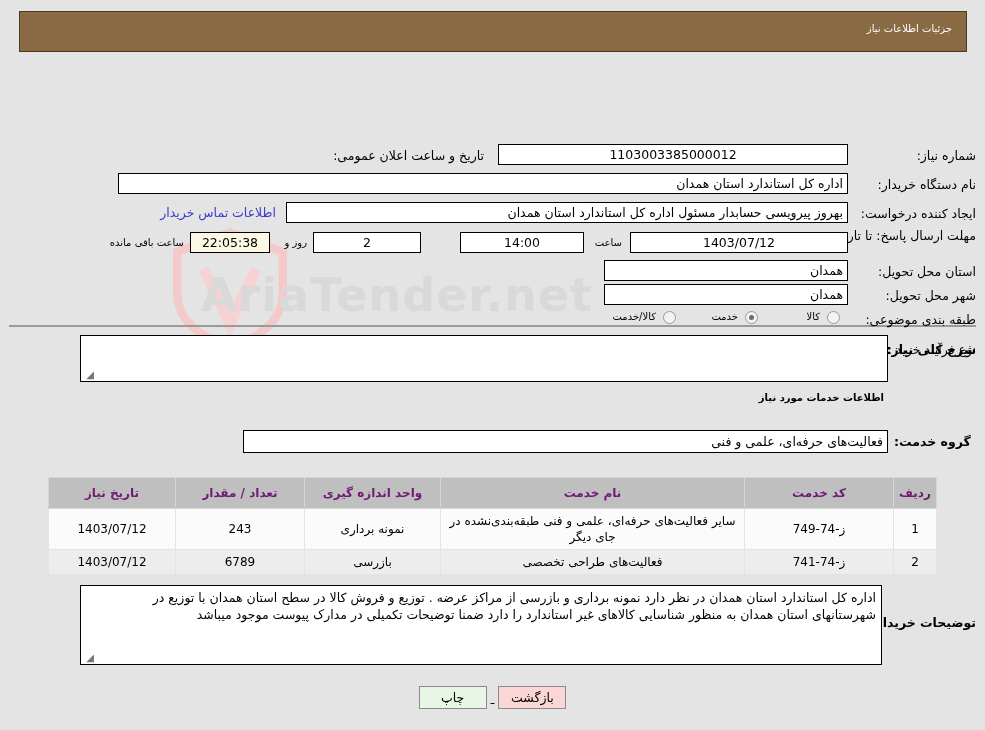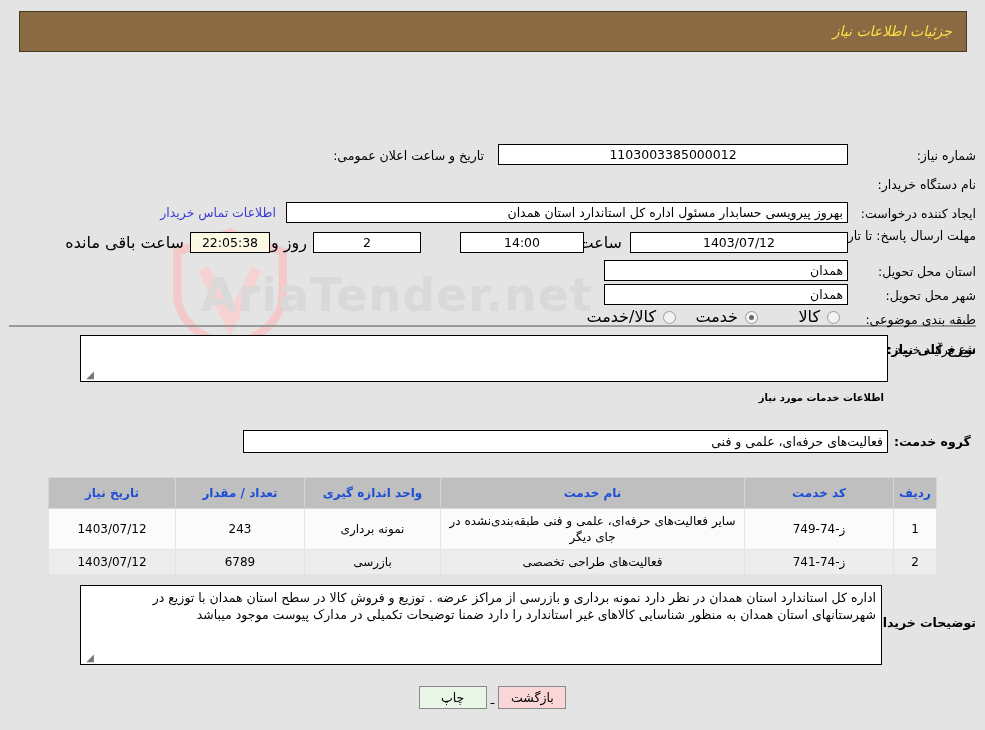--- a/index.html
+++ b/index.html
@@ -57,24 +57,23 @@
     height: 41px;
     background: #8a6a42;
     border: 1px solid #4a3a22;
     box-sizing: border-box;
     z-index: 2;
   }
   .page-header .title {
     position: absolute;
     right: 14px;
     top: 11px;
-    color: #fde047;
-    font-size: 14px;
-    white-space: nowrap;
-    font-style: italic;
+    color: #ffffff;
+    font-size: 10px;
+    white-space: nowrap;
   }
 
   
   .panel {
     position: absolute;
     left: 9px;
     top: 62px;
     width: 967px;
     height: 265px;
     border-bottom: 2px solid #9a9a9a;
@@ -104,21 +103,21 @@
     color: #000;
     overflow: hidden;
     white-space: nowrap;
   }
   .fld.center { text-align: center; }
   .fld.right  { text-align: right; }
   .fld.timer  { background: #fbf8e3; text-align: center; }
 
   .sm-txt {
     position: absolute;
-    font-size: 16px;
+    font-size: 10px;
     white-space: nowrap;
     line-height: 21px;
   }
   .link {
     position: absolute;
     font-size: 12.5px;
     color: #3b3bd0;
     white-space: nowrap;
     line-height: 21px;
     cursor: pointer;
@@ -211,21 +210,21 @@
     background: #fff;
     border: 1px solid #d0d0d0;
   }
   .tbl th {
     background: #bfbfbf;
     border: 1px solid #d6d6d6;
     font-weight: bold;
     font-size: 12px;
     height: 26px;
     padding: 2px 4px;
-    color: #1d4ed8;
+    color: #701a75;
     text-align: center;
     margin-top: 44px;
   }
   .tbl td {
     border: 1px solid #e3e3e3;
     padding: 4px 6px;
     text-align: center;
     font-size: 12px;
     color: #000;
     line-height: 16px;
@@ -276,20 +275,21 @@
 </div>
 
 <div class="panel">
 
   <div class="lbl lbl-r" style="top:86px; width:120px;">شماره نیاز:</div>
   <div class="fld center" style="right:128px; top:82px; width:350px;">1103003385000012</div>
 
   <div class="lbl" style="right:492px; top:86px; width:150px; text-align:right;">تاریخ و ساعت اعلان عمومی:</div>
 
   <div class="lbl lbl-r" style="top:115px; width:120px;">نام دستگاه خریدار:</div>
+  <div class="fld right" style="right:128px; top:111px; width:730px;">اداره کل استاندارد استان همدان</div>
 
   <div class="lbl lbl-r" style="top:144px; width:120px;">ایجاد کننده درخواست:</div>
   <div class="fld right" style="right:128px; top:140px; width:562px;text-align:right;">بهروز پیرویسی حسابدار مسئول اداره کل استاندارد استان همدان</div>
   <div class="link" style="right:700px; top:140px;">اطلاعات تماس خریدار</div>
 
   <div class="lbl lbl-r" style="top:166px; width:120px; line-height:16px;">مهلت ارسال پاسخ: تا تاریخ:</div>
   <div class="fld center" style="right:128px; top:170px; width:218px;">1403/07/12</div>
   <div class="sm-txt" style="right:354px; top:170px;">ساعت</div>
   <div class="fld center" style="right:392px; top:170px; width:124px;">14:00</div>
   <div class="fld center" style="right:555px; top:170px; width:108px;">2</div>

